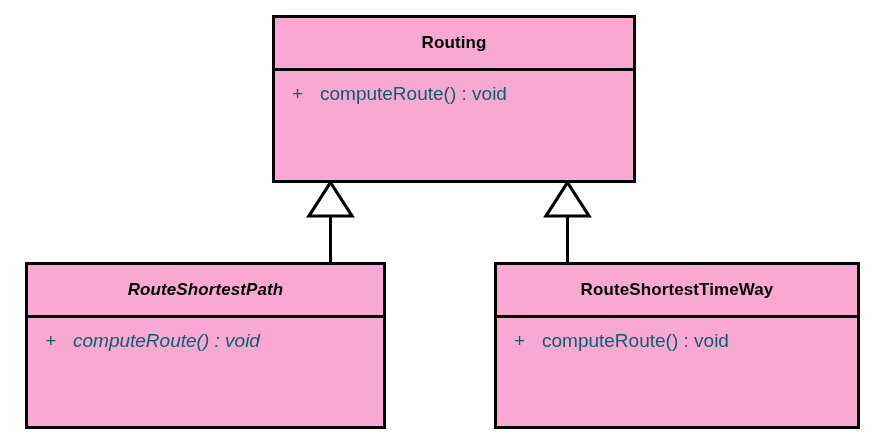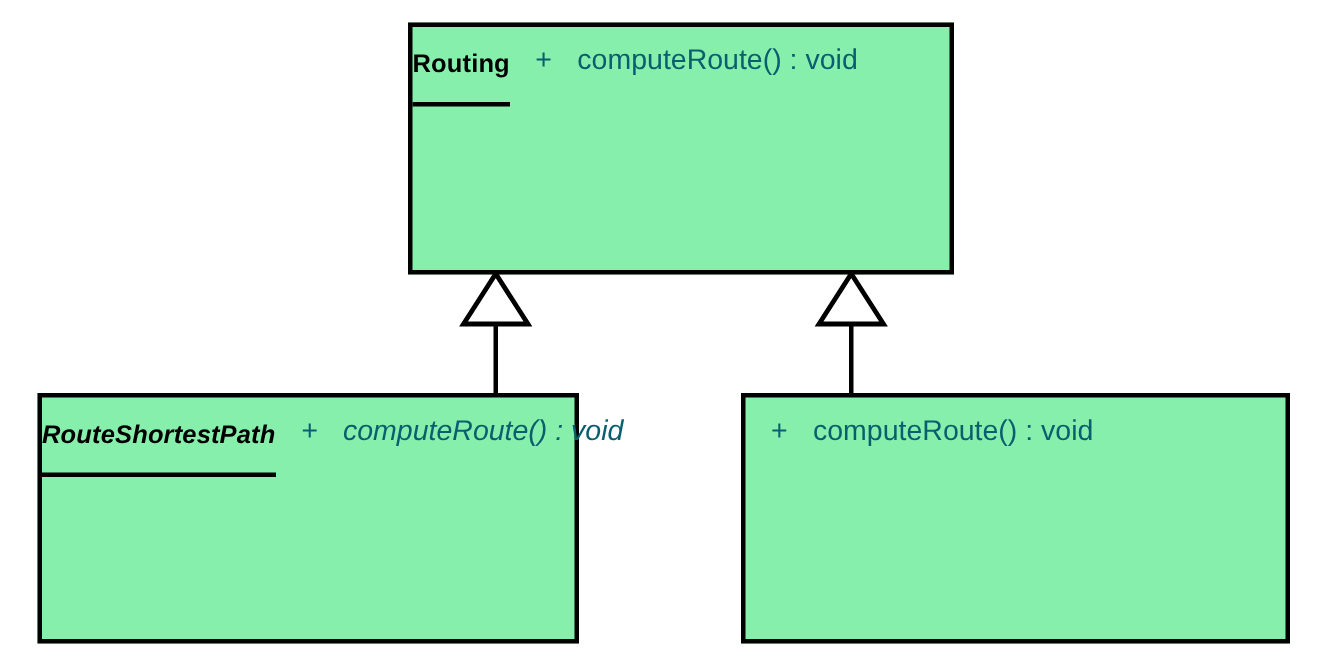--- a/index.html
+++ b/index.html
@@ -14,24 +14,24 @@
     height: 442px;
     background: #ffffff;
     overflow: hidden;
     font-family: "Liberation Sans", sans-serif;
   }
 
   
   .uml-class {
     position: absolute;
     box-sizing: border-box;
-    background: #86efac;
+    background: #f9a8d4;
     border: 3px solid #000000;
     display: flex;
-    flex-direction: row;
+    flex-direction: column;
   }
   .uml-class-name {
     box-sizing: border-box;
     height: 53px;
     display: flex;
     align-items: center;
     justify-content: center;
     border-bottom: 3px solid #000000;
     font-weight: bold;
     font-size: 17px;
@@ -97,20 +97,21 @@
     <div class="uml-class-name">RouteShortestPath</div>
     <div class="uml-compartment">
       <div class="uml-member">
         <span class="uml-visibility">+</span>
         <span class="uml-signature">computeRoute() : void</span>
       </div>
     </div>
   </div>
 
   <div class="uml-class" style="left:494px; top:262px; width:366px; height:167px;">
+    <div class="uml-class-name">RouteShortestTimeWay</div>
     <div class="uml-compartment">
       <div class="uml-member">
         <span class="uml-visibility">+</span>
         <span class="uml-signature">computeRoute() : void</span>
       </div>
     </div>
   </div>
 
   <div class="generalization">
     <div class="gen-line" style="left:329px; top:216px; height:48px;"></div>

